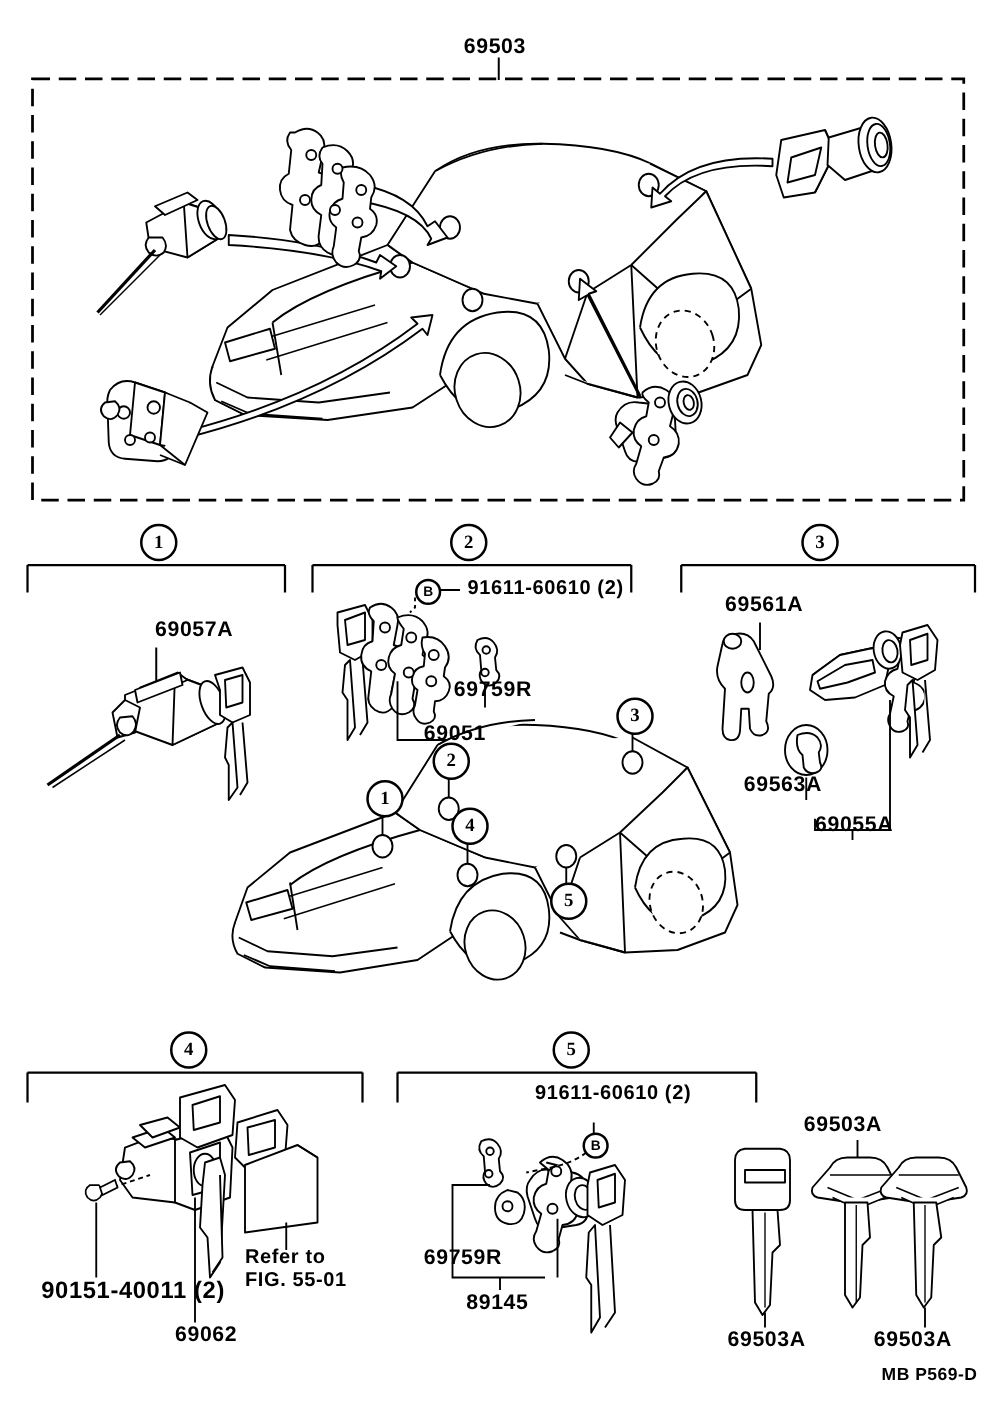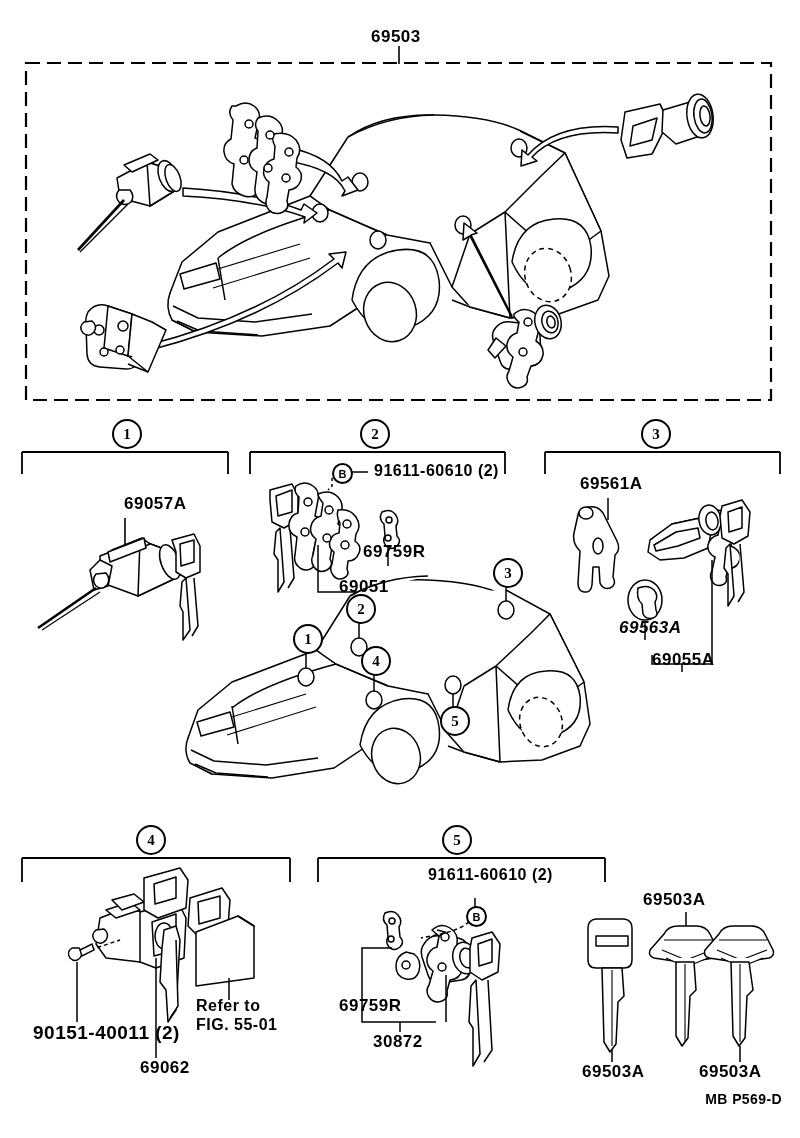--- a/index.html
+++ b/index.html
@@ -388,29 +388,29 @@
 <div class="bolt" style="left:332px;top:463px;">B</div>
 <div class="bolt" style="left:466px;top:906px;">B</div>
 
 <div class="lbl l17" style="left:112px;top:494px;margin-left:12px;">69057A</div>
 
 <div class="lbl l16" style="left:374px;top:462px;">91611-60610 (2)</div>
 <div class="lbl l17" style="left:363px;top:542px;">69759R</div>
 <div class="lbl l17" style="left:318px;top:577px;margin-left:21px;">69051</div>
 
 <div class="lbl l17" style="left:580px;top:474px;">69561A</div>
-<div class="lbl l17" style="left:619px;top:618px;font-style:italic;">69563A</div>
+<div class="lbl l17" style="left:595px;top:618px;">69563A</div>
 <div class="lbl l17" style="left:652px;top:650px;">69055A</div>
 
 <div class="lbl l15" style="left:33px;top:1022px;">90151-40011 (2)</div>
 <div class="lbl l17" style="left:140px;top:1058px;">69062</div>
 <div class="lbl l16" style="left:196px;top:997px;">Refer to</div>
 <div class="lbl l16" style="left:196px;top:1016px;">FIG. 55-01</div>
 
 <div class="lbl l16" style="left:428px;top:866px;">91611-60610 (2)</div>
 <div class="lbl l17" style="left:339px;top:996px;">69759R</div>
-<div class="lbl l17" style="left:373px;top:1032px;">30872</div>
+<div class="lbl l17" style="left:373px;top:1032px;">89145</div>
 
 <div class="lbl l17" style="left:582px;top:1062px;">69503A</div>
 <div class="lbl l17" style="left:643px;top:890px;">69503A</div>
 <div class="lbl l17" style="left:699px;top:1062px;">69503A</div>
 
 <div class="footer">MB P569-D</div>
 
 </body></html>

